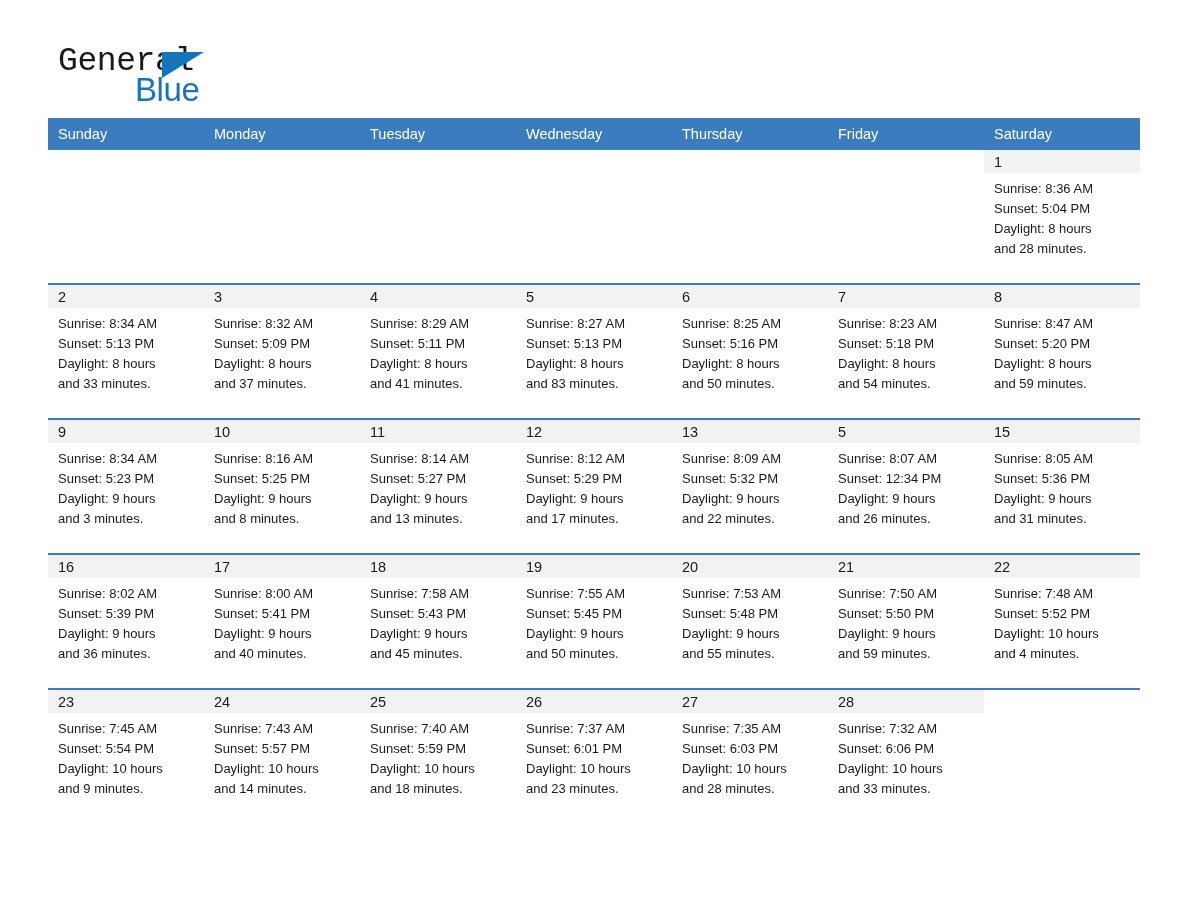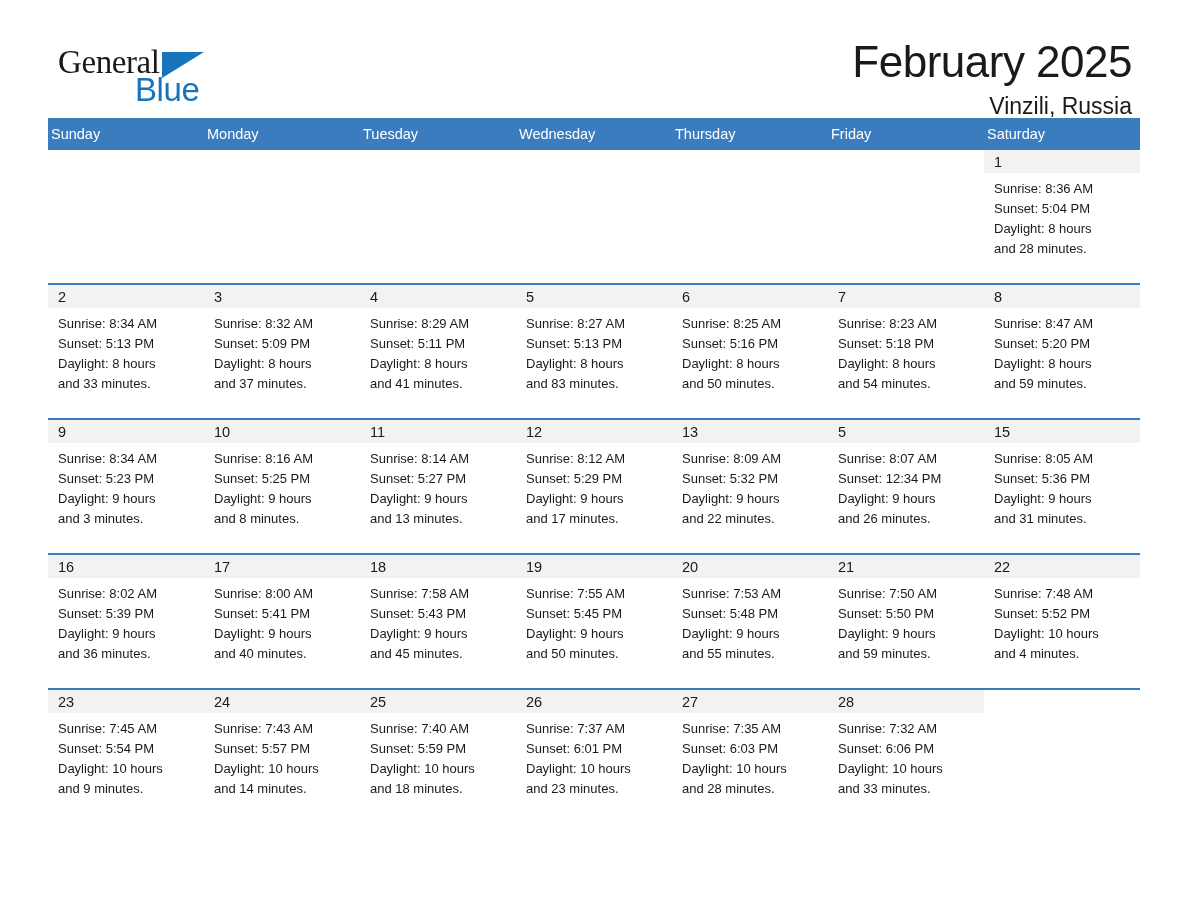--- a/index.html
+++ b/index.html
@@ -36,21 +36,21 @@
     height: 70px;
   }
   .brand-general {
     position: absolute;
     left: 0;
     top: 0;
     font-size: 33px;
     line-height: 36px;
     letter-spacing: -0.4px;
     color: #19191b;
-    font-family: Liberation Serif, serif;
+    font-family: Liberation Mono, monospace;
   }
   .brand-blue {
     position: absolute;
     left: 77px;
     top: 28px;
     font-size: 33px;
     line-height: 36px;
     letter-spacing: -0.4px;
     color: #1574bb;
     font-family: Liberation Sans, sans-serif;
@@ -90,21 +90,21 @@
     width: 1092px;
     border-collapse: collapse;
     table-layout: fixed;
   }
   .calendar th {
     background: #3a7cbe;
     color: #ffffff;
     font-size: 14.5px;
     font-weight: normal;
     text-align: left;
-    padding: 7px 0 8px 3px;
+    padding: 7px 0 8px 10px;
     height: 17px;
     border: none;
   }
   .calendar td {
     vertical-align: top;
     padding: 0;
     border: none;
     border-top: 2px solid #3a7cbe;
     height: 133px;
     width: 156px;
@@ -140,24 +140,20 @@
 <div class="page">
 
   <div class="header">
 
     <div class="brand">
       <span class="brand-general">General</span>
       <span class="brand-triangle"></span>
       <span class="brand-blue">Blue</span>
     </div>
 
-    <div class="title-block">
-      <div class="month-title">February 2025</div>
-      <div class="location-title">Vinzili, Russia</div>
-    </div>
 
   </div>
 
   <table class="calendar">
     <thead>
       <tr>
         <th>Sunday</th>
         <th>Monday</th>
         <th>Tuesday</th>
         <th>Wednesday</th>

